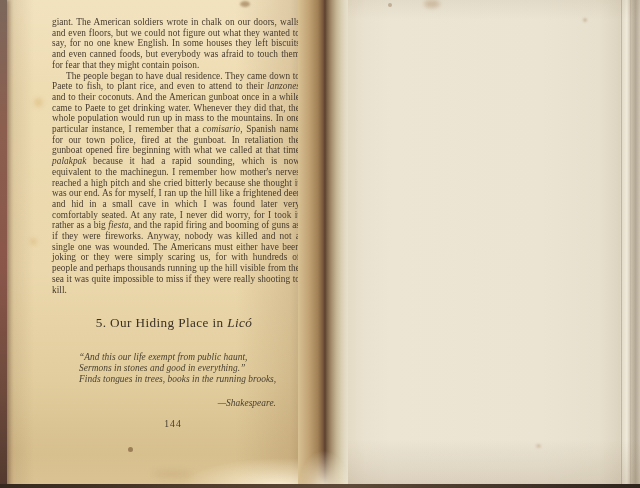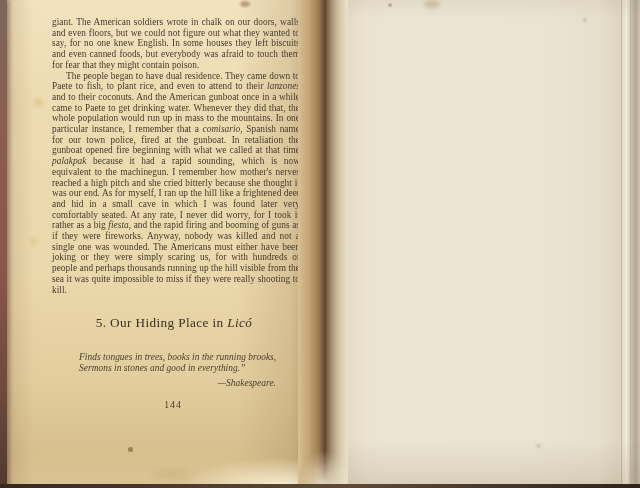--- a/index.html
+++ b/index.html
@@ -19,21 +19,21 @@
     position:absolute;left:52px;top:17px;width:248px;
     color:#453a2d;font-size:9.3px;line-height:10.7px;letter-spacing:.05px;
   }
   .text-col p{margin:0;text-align:justify;}
   .para2{margin-top:3px;text-indent:14px;}
   .chapter-heading{
     margin:20px 4px 0 0;text-align:center;font-size:13.2px;line-height:16px;
     color:#3a3124;letter-spacing:.4px;font-weight:normal;white-space:nowrap;
   }
   .quote-block{margin:21px 0 0 27px;font-style:italic;font-size:9.4px;line-height:11.1px;color:#49402f;}
-  .quote-attrib{margin:4px 24px 0 0;text-align:right;font-style:italic;font-size:9.4px;color:#49402f;}
+  .quote-attrib{margin:12px 24px 0 0;text-align:right;font-style:italic;font-size:9.4px;color:#49402f;}
   .page-number{margin:11px 6px 0 0;text-align:center;font-size:9.6px;letter-spacing:1px;color:#453a2d;}
   .ital{font-style:italic;}
   
   .gutter{
     position:absolute;left:298px;top:0;width:50px;height:488px;
     background:
       radial-gradient(ellipse 34px 50px at 26px 488px, rgba(255,247,224,.9) 0%, rgba(255,247,224,0) 75%),
       linear-gradient(to right,
         #d8c193 0%, #c0a275 22%, #a08054 40%, #77563c 50%, #5c4130 54%,
         #7a5f45 58%, #a18a69 66%, #c3b392 76%, #d8cdaf 86%, #e3dac4 94%, #e8e0cd 100%);
@@ -81,22 +81,23 @@
   <div class="left-page">
     <div class="text-col">
 
       <p>giant.  The American soldiers wrote in chalk on our doors, walls and even floors, but we could not figure out what they wanted to say, for no one knew English.  In some houses they left biscuits and even canned foods, but everybody was afraid to touch them for fear that they might contain poison.</p>
 
       <p class="para2"><span>The people began to have dual residence.  They came down to Paete to fish, to plant rice, and even to attend to their </span><span class="ital">lanzones</span><span> and to their coconuts.  And the American gunboat once in a while came to Paete to get drinking water. Whenever they did that, the whole population would run up in mass to the mountains.  In one particular instance, I remember that a </span><span class="ital">comisario</span><span>, Spanish name for our town police, fired at the gunboat.   In retaliation the gunboat opened fire beginning with what we called at that time </span><span class="ital">palakpak</span><span> because it had a rapid sounding, which is now equivalent to the machinegun.  I remember how mother's nerves reached a high pitch and she cried bitterly because she thought it was our end.  As for myself, I ran up the hill like a frightened deer and hid in a small cave in which I was found later very comfortably seated.  At any rate, I never did worry, for I took it rather as a big </span><span class="ital">fiesta</span><span>, and the rapid firing and booming of guns as if they were fireworks.  Anyway, nobody was killed and not a single one was wounded. The Americans must either have been joking or they were simply scaring us, for with hundreds of people and perhaps thousands running up the hill visible from the sea it was quite impossible to miss if they were really shooting to kill.</span></p>
 
       <h2 class="chapter-heading"><span>5.  Our Hiding Place in </span><span class="ital">Licó</span></h2>
 
       <div class="quote-block">
+        <div>“And this our life exempt from public haunt,</div>
+        <div>Sermons in stones and good in everything.”</div>
         <div>Finds tongues in trees, books in the running brooks,</div>
-        <div>Sermons in stones and good in everything.”</div>
       </div>
       <div class="quote-attrib">—Shakespeare.</div>
 
       <div class="page-number">144</div>
     </div>
   </div>
 
   <div class="gutter"></div>
 
   <div class="right-page">

